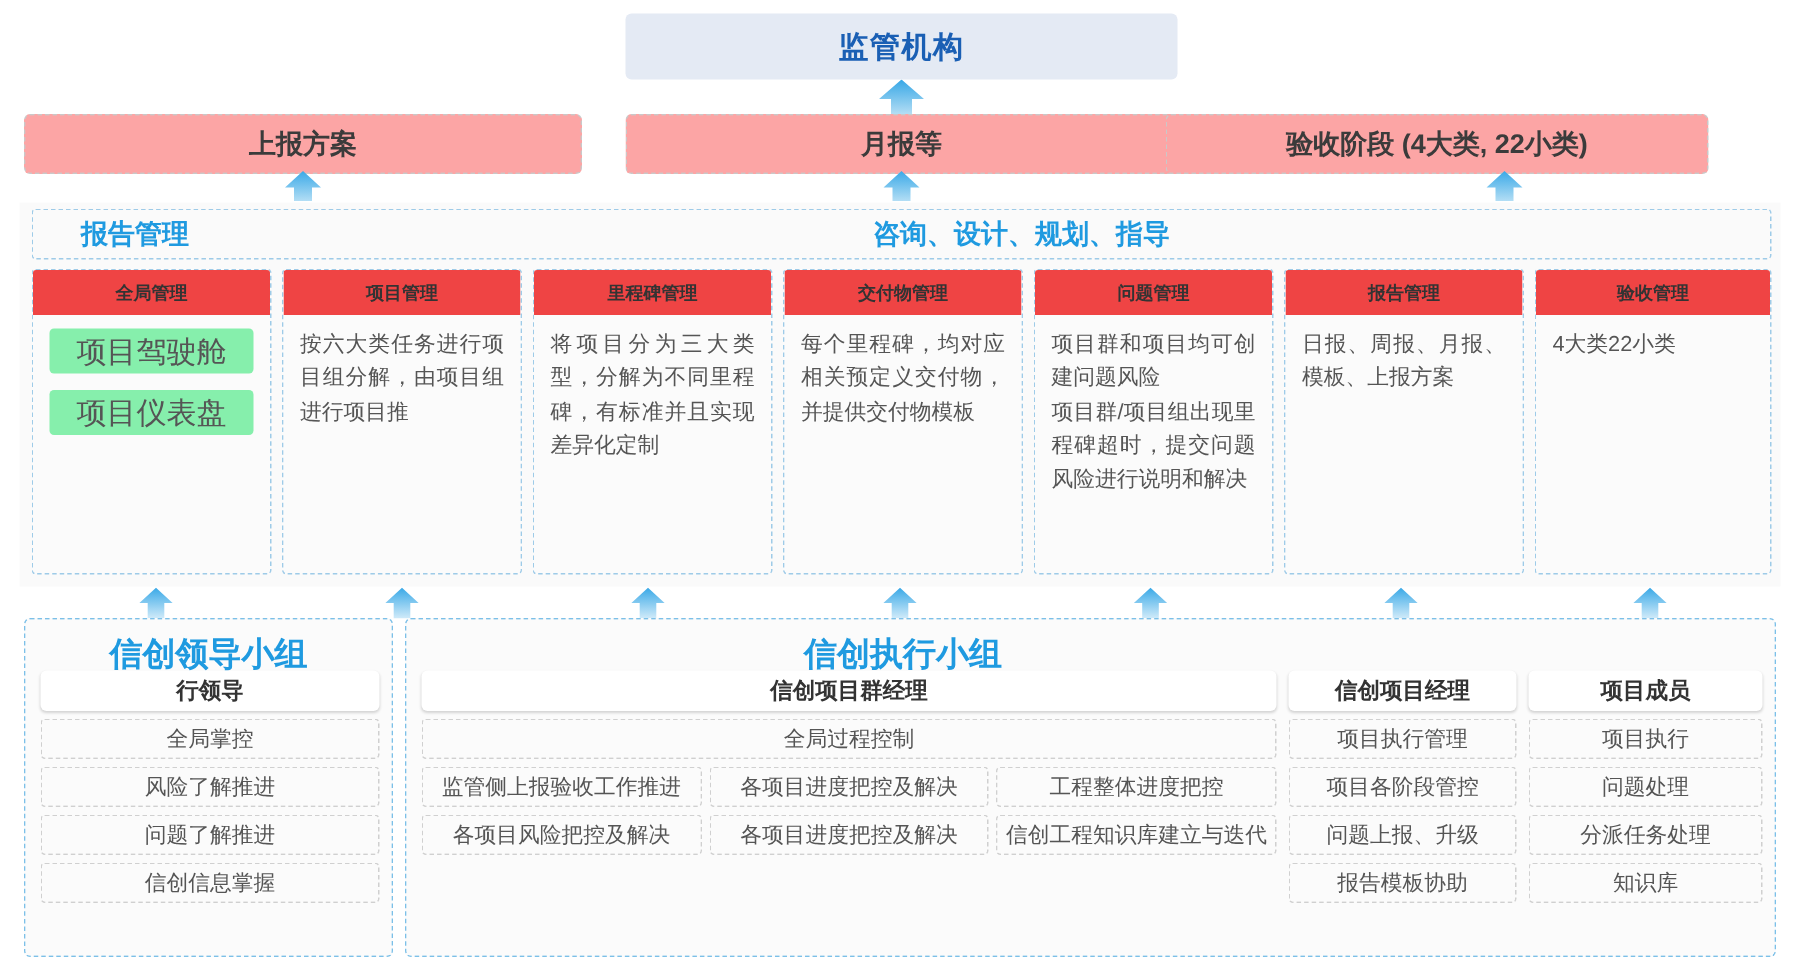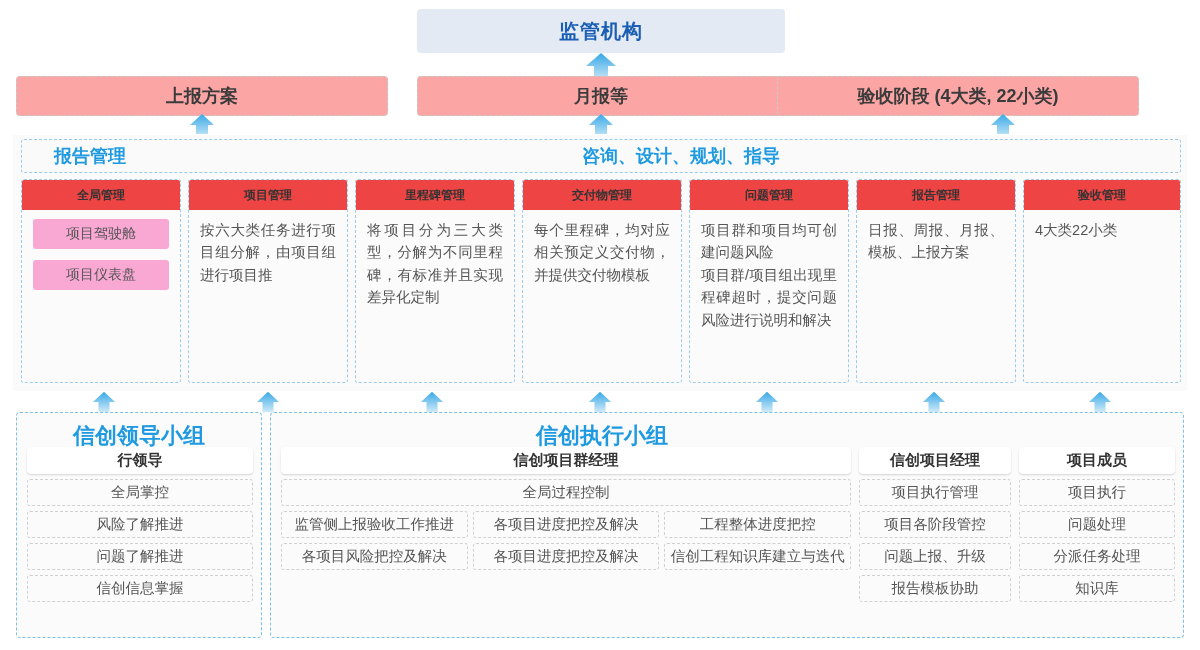--- a/index.html
+++ b/index.html
@@ -65,22 +65,22 @@
     display: flex; align-items: center; justify-content: center;
     font-size: 12px; font-weight: bold; color: #333333;
   }
   .mid-col .col-body { padding: 9px 11px 6px 11px; }
   .mid-col .col-para {
     font-size: 14.5px; color: #555555; line-height: 1.55;
     text-align: justify; text-align-last: left; 
   }
   .mid-col .col-para:last-child { margin-bottom: 0; }
   .mid-col .chip {
-    background: #f9a8d4; border-radius: 3px; color: #555555;
-    font-size: 14px; height: 30px; margin-bottom: 11px;
+    background: #86efac; border-radius: 3px; color: #555555;
+    font-size: 20px; height: 30px; margin-bottom: 11px;
     display: flex; align-items: center; justify-content: center; text-align: center;
   }
 
   
   .bottom-group {
     position: absolute; top: 412px;
     border: 1px dashed #7cc0e8; border-radius: 4px;
     background: #fbfbfb;
   }
   #group-0 { left: 16px;  width: 246px; height: 226px; }

